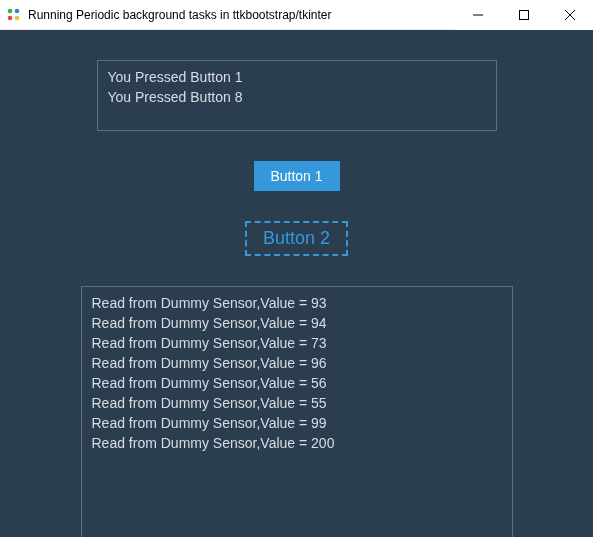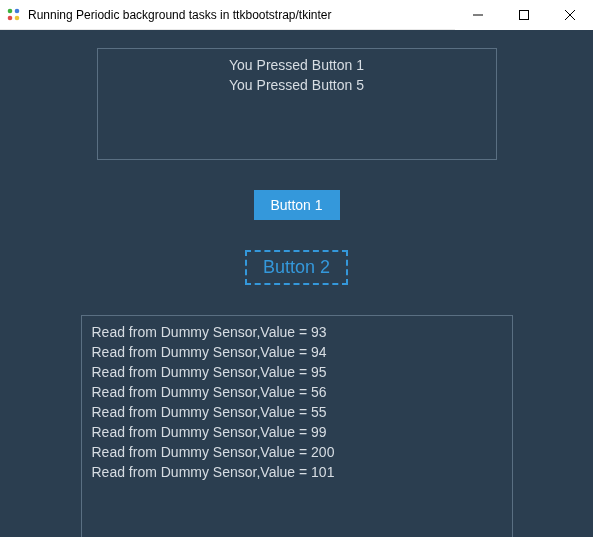--- a/index.html
+++ b/index.html
@@ -62,23 +62,22 @@
     .panel {
       width: 400px;
       border: 1px solid #5a6f82;
       padding: 6px 10px;
       color: #d7dde3;
       font-size: 14px;
       line-height: 20px;
       text-align: left;
     }
     .panel-top {
-      height: 112px;
-      margin-top: 0;
-      text-align: center;
+      height: 71px;
+      margin-top: 12px;
     }
     .btn-primary {
       background: #3498db;
       color: #fff;
       border: 1px solid #3498db;
       font-size: 14px;
       padding: 6px 10px;
       margin-top: 30px;
       min-width: 86px;
       text-align: center;
@@ -130,35 +129,35 @@
             <line x1="0" y1="0" x2="10" y2="10" stroke="#000" stroke-width="1"></line>
             <line x1="10" y1="0" x2="0" y2="10" stroke="#000" stroke-width="1"></line>
           </svg>
       </div>
     </div>
   </div>
 
   <div class="client">
     <div class="panel panel-top">
       <div class="log-line">You Pressed Button 1</div>
-      <div class="log-line">You Pressed Button 5</div>
+      <div class="log-line">You Pressed Button 8</div>
     </div>
 
     <div class="btn-primary">
       <span>Button 1</span>
     </div>
 
     <div class="btn-outline">
       <span>Button 2</span>
     </div>
 
     <div class="panel panel-log">
       <div class="log-line">Read from Dummy Sensor,Value = 93</div>
       <div class="log-line">Read from Dummy Sensor,Value = 94</div>
-      <div class="log-line">Read from Dummy Sensor,Value = 95</div>
+      <div class="log-line">Read from Dummy Sensor,Value = 73</div>
+      <div class="log-line">Read from Dummy Sensor,Value = 96</div>
       <div class="log-line">Read from Dummy Sensor,Value = 56</div>
       <div class="log-line">Read from Dummy Sensor,Value = 55</div>
       <div class="log-line">Read from Dummy Sensor,Value = 99</div>
       <div class="log-line">Read from Dummy Sensor,Value = 200</div>
-      <div class="log-line">Read from Dummy Sensor,Value = 101</div>
     </div>
   </div>
 </div>
 
 </body></html>

